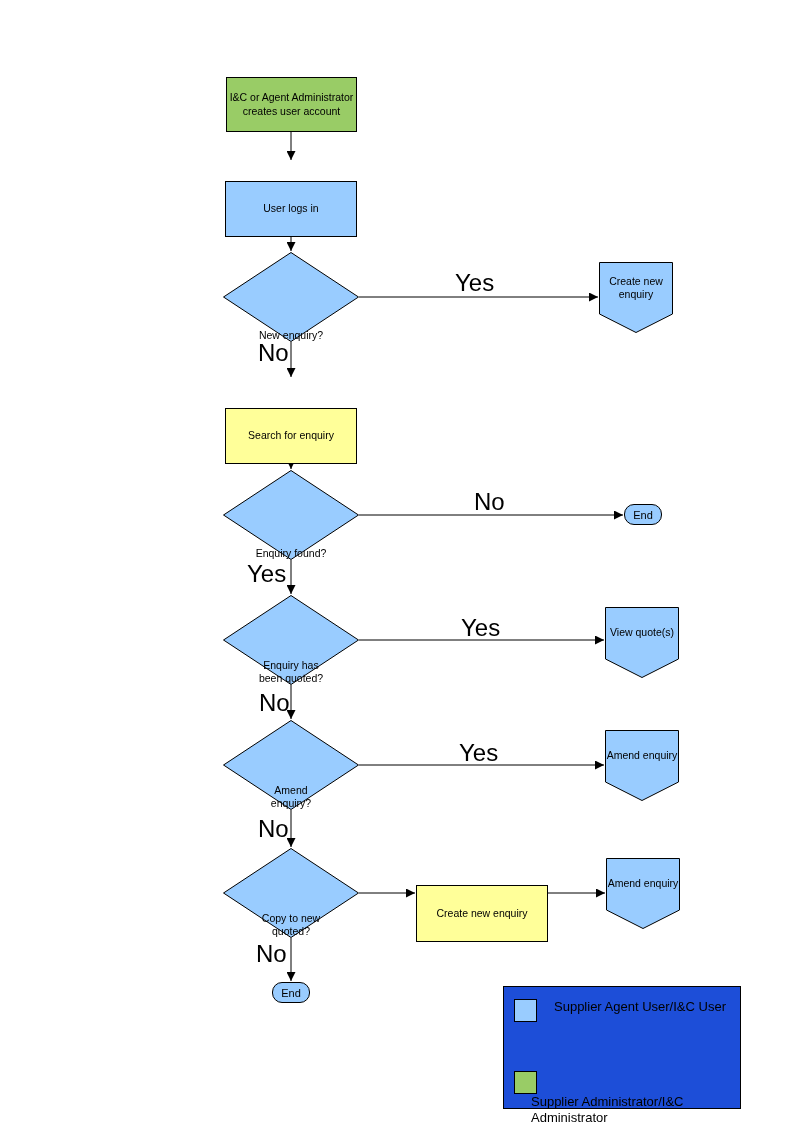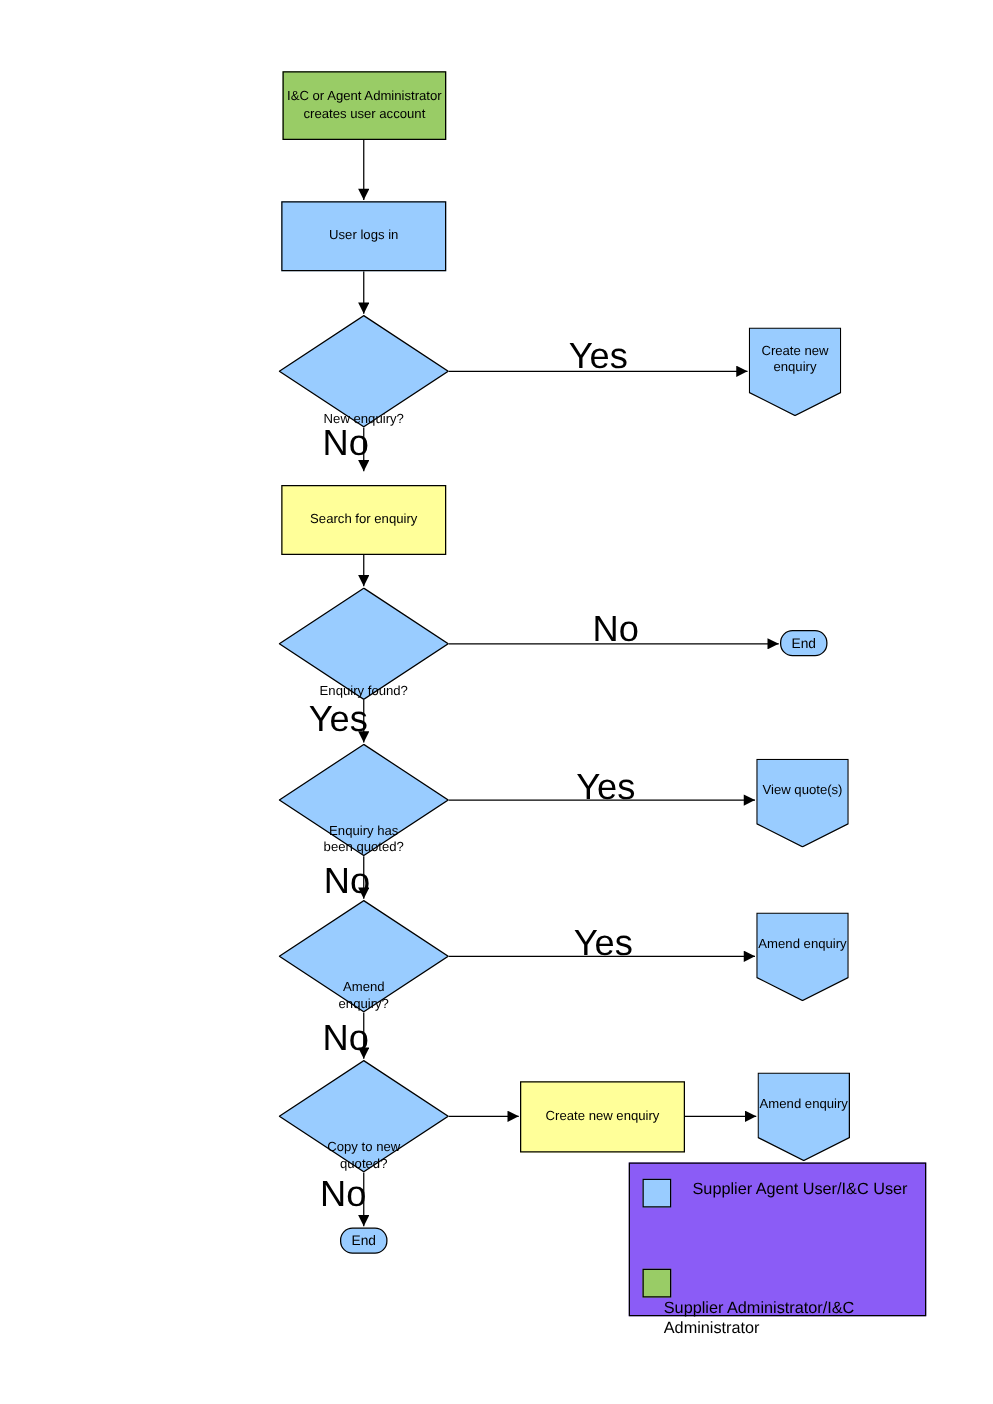--- a/index.html
+++ b/index.html
@@ -2,32 +2,32 @@
 <html><head>
 <meta charset="utf-8">
 <style>
   html,body{margin:0;padding:0;background:#fff;}
   #canvas{
     position:relative;width:794px;height:1123px;background:#ffffff;overflow:hidden;
     font-family:"Liberation Sans",sans-serif;color:#000;
   }
   #edges{position:absolute;left:0;top:0;width:794px;height:1123px;pointer-events:none;}
   .node{position:absolute;box-sizing:border-box;display:flex;align-items:center;justify-content:center;text-align:center;}
-  .rect-node{border:1px solid #000;font-size:10.5px;line-height:1.25;}
+  .rect-node{border:1px solid #000;font-size:10.5px;line-height:1.25;margin-top:20px;}
   .rect-node .lbl{padding:0 1px;}
   .shape-node{border:none;}
   .shape-node svg{position:absolute;left:0;top:0;}
   .shape-node .lbl{position:absolute;left:0;right:0;font-size:10.5px;line-height:1.25;z-index:1;}
   .diamond .lbl{top:0;bottom:0;display:flex;align-items:flex-end;justify-content:center;}
   .diamond .lbl span{display:block;width:76px;margin:0 auto;}
   .pent .lbl{top:0;height:52px;display:flex;align-items:center;justify-content:center;}
   .pent .lbl span{display:block;width:73px;margin:0 auto;}
   .end-node{border:1px solid #000;border-radius:10px;font-size:11px;}
-  .edge-label{position:absolute;font-size:29px;line-height:1.05;white-space:nowrap;}
-  #legend{position:absolute;left:503px;top:930px;width:238px;height:123px;border:1px solid #000;box-sizing:border-box;background:#8b5cf6;}
+  .edge-label{position:absolute;font-size:24px;line-height:1.05;white-space:nowrap;}
+  #legend{position:absolute;left:503px;top:986px;width:238px;height:123px;border:1px solid #000;box-sizing:border-box;background:#1d4ed8;}
   .legend-row{position:absolute;left:10px;display:flex;align-items:flex-start;}
   .legend-swatch{width:23px;height:23px;border:1px solid #000;box-sizing:border-box;flex:0 0 auto;}
   .legend-label{margin-left:17px;font-size:13px;line-height:1.25;width:196px;}
 </style>
 </head>
 <body>
 
 <div id="canvas">
 
   <svg id="edges" width="794" height="1123" viewBox="0 0 794 1123">

